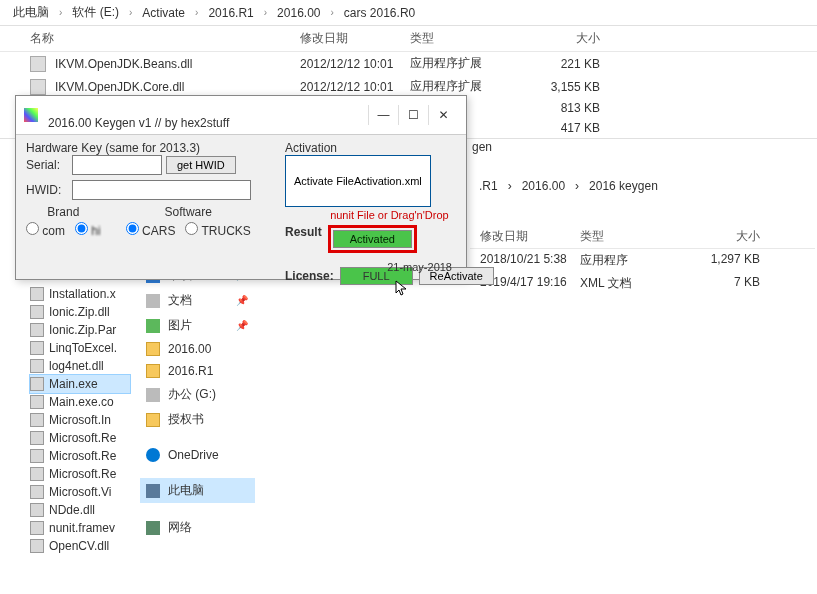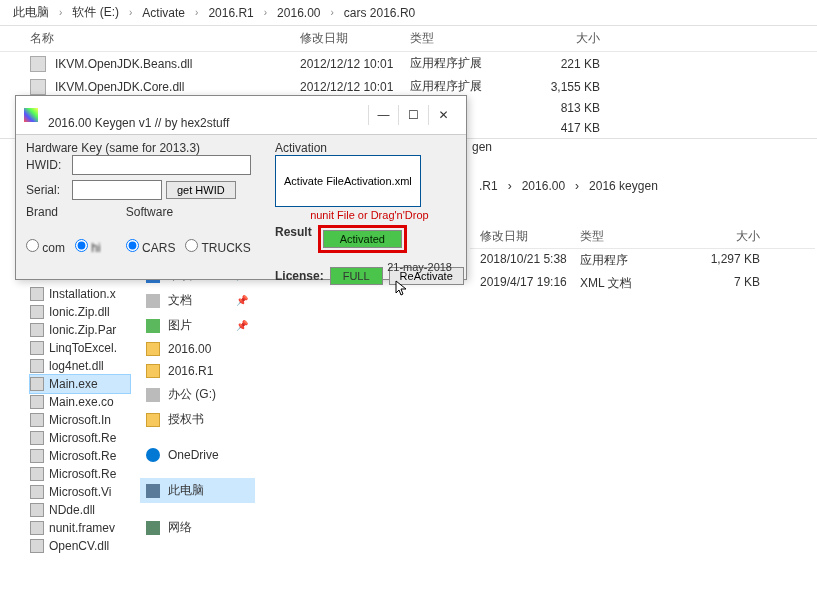--- a/index.html
+++ b/index.html
@@ -28,38 +28,38 @@
 .si-gray { background: #bbb; }
 .si-onedrive { background: #0078d4; border-radius: 50%; }
 .si-pc { background: #5a7a9a; }
 .si-net { background: #5a8a6a; }
 .keygen-window { position: absolute; left: 15px; top: 95px; width: 452px; height: 185px; background: #f0f0f0; border: 1px solid #888; box-shadow: 2px 2px 8px rgba(0,0,0,0.2); }
 .kg-titlebar { display: flex; align-items: center; padding: 4px 8px; border-bottom: 1px solid #ccc; background: #fff; }
 .kg-icon { width: 14px; height: 14px; background: linear-gradient(45deg,#f55,#55f,#5f5,#ff5); margin-right: 10px; }
 .kg-title { flex: 1; font-size: 12px; margin-top: 16px; }
 .kg-buttons { display: flex; }
 .kg-btn { width: 30px; height: 20px; text-align: center; line-height: 20px; border-left: 1px solid #ddd; }
-.kg-body { display: flex; padding: 6px 10px; gap: 24px; }
+.kg-body { display: flex; padding: 6px 10px; gap: 34px; }
 .kg-left { width: 240px; }
 .kg-row { display: flex; align-items: center; margin-bottom: 5px; gap: 4px; }
 .kg-label { width: 42px; }
 .kg-input { border: 1px solid #7a7a7a; background: #fff; height: 20px; flex: 1; }
 .kg-input.narrow { width: 90px; flex: none; }
 .kg-button { border: 1px solid #888; background: #e8e8e8; padding: 2px 10px; font-size: 11px; }
 .kg-groups { display: flex; gap: 25px; margin-top: 5px; }
-.kg-group .gl { margin-bottom: 20px; }
+.kg-group .gl { margin-bottom: 3px; text-align: center; }
 .kg-radios { display: flex; gap: 10px; align-items: center; }
 .kg-right { flex: 1; position: relative; }
 .kg-activate-btn { border: 1px solid #059; background: #fff; padding: 19px 8px; font-size: 11px; color: #000; }
 .kg-selectfile { color: #c00; font-size: 11px; text-align: center; margin-top: 2px; }
 .kg-result-row { display: flex; align-items: flex-start; gap: 6px; margin-top: 4px; }
 .kg-result-box { border: 3px solid #d00; padding: 2px; display: inline-block; }
 .kg-activated { background: #4ac44a; color: #020; border: 1px solid #888; padding: 2px 16px; font-size: 11px; position: relative; }
 .kg-license-row { display: flex; align-items: center; gap: 6px; margin-top: 14px; }
-.kg-full { background: #4ac44a; border: 1px solid #888; padding: 2px 12px; font-size: 11px; }
+.kg-full { background: #4ac44a; border: 1px solid #888; padding: 2px 22px; font-size: 11px; }
 .kg-date { position: absolute; right: 14px; bottom: 6px; font-size: 11px; }
 .cursor { position: absolute; pointer-events: none; }
 fieldset.explorer2 { position: absolute; left: 470px; top: 175px; width: 340px; border: none; }
 .explorer2 .bc2 { display: flex; padding: 4px; }
 .explorer2 .bc2 span { margin: 0 5px; }
 .explorer2 .cols2, .explorer2 .r2 { display: grid; grid-template-columns: 100px 100px 80px; padding: 3px 55px 3px 10px; }
 .explorer2 .cols2 { color: #555; border-bottom: 1px solid #e8e8e8; margin-top: 28px; }
 .explorer2 .r2 .size { text-align: right; }
 </style>
 </head>
@@ -261,27 +261,27 @@
     <div class="kg-buttons">
       <div class="kg-btn">—</div>
       <div class="kg-btn">☐</div>
       <div class="kg-btn">✕</div>
     </div>
   </div>
   <div class="kg-body">
     <div class="kg-left">
       <div>Hardware Key (same for 2013.3)</div>
       <div class="kg-row">
-        <div class="kg-label">HWID:</div>
-        <input class="kg-input" style="">
-      </div>
-      <div class="kg-row">
         <div class="kg-label">Serial:</div>
         <input class="kg-input narrow" style="">
         <button class="kg-button">get HWID</button>
+      </div>
+      <div class="kg-row">
+        <div class="kg-label">HWID:</div>
+        <input class="kg-input" style="">
       </div>
       <div class="kg-groups">
         <div class="kg-group">
           <div class="gl">Brand</div>
           <div class="kg-radios">
             <label><input type="radio" name="brand" style=""> <span>com</span></label>
             <label><input type="radio" name="brand" checked="" style=""> <span style="filter:blur(1px)">hi</span></label>
           </div>
         </div>
         <div class="kg-group">

